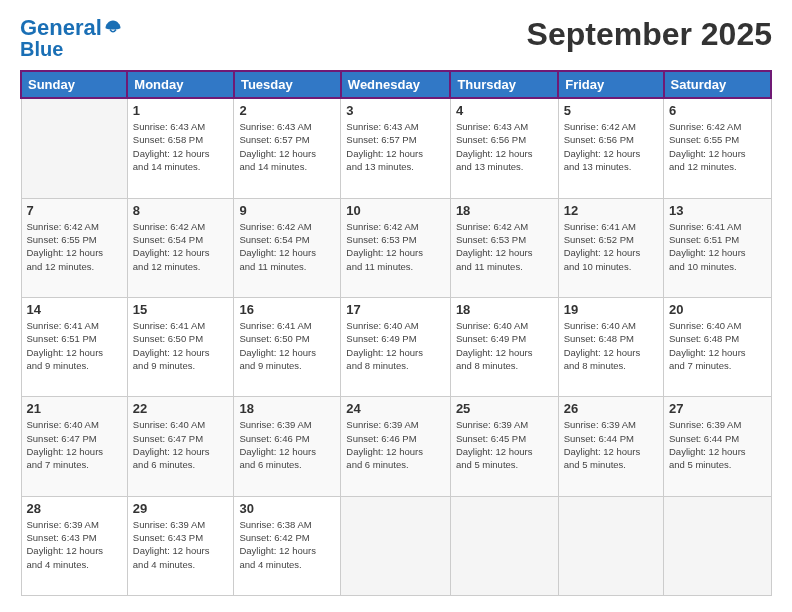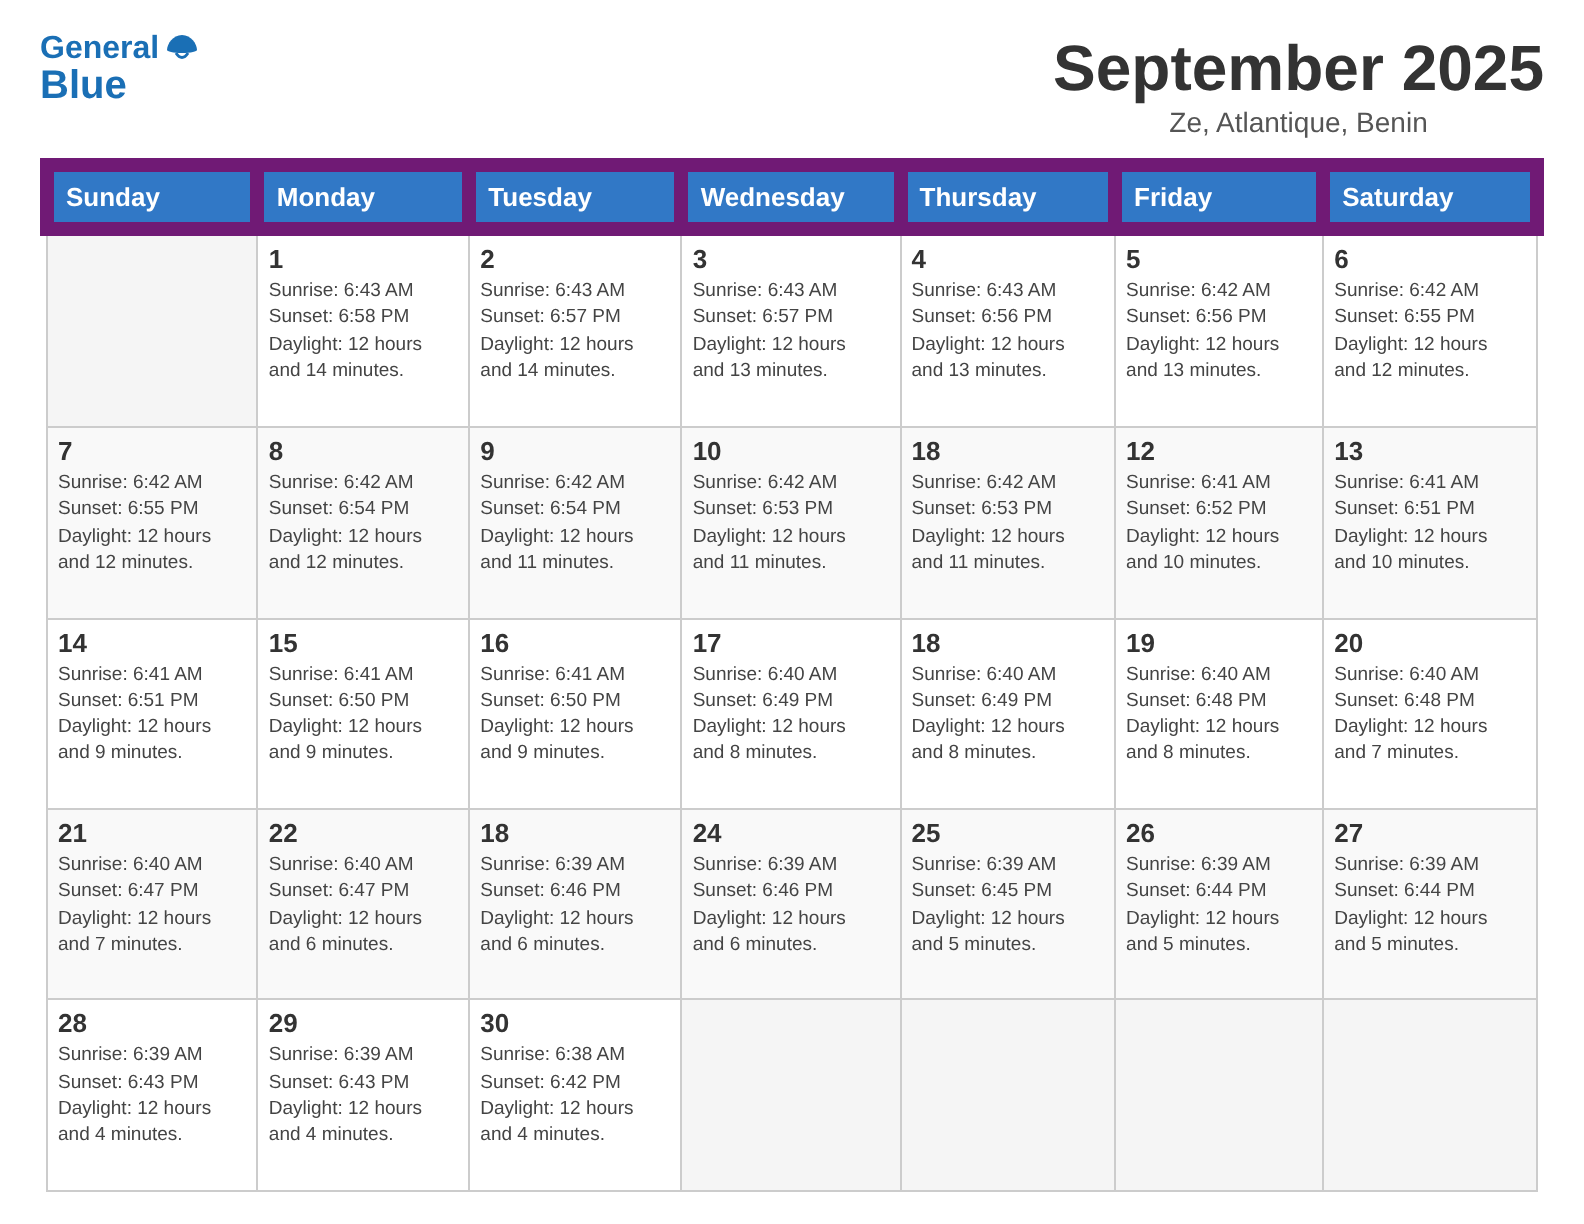--- a/index.html
+++ b/index.html
@@ -21,21 +21,21 @@
       display: flex;
       justify-content: space-between;
       align-items: flex-start;
       margin-bottom: 10px;
     }
     .logo {
       display: flex;
       align-items: center;
     }
     .logo-text {
-      font-size: 16px;
+      font-size: 22px;
       font-weight: bold;
       color: #333;
       line-height: 1.1;
     }
     .logo-text span {
       color: #1a6fb5;
     }
     .logo-icon {
       width: 18px;
       height: 18px;
@@ -58,21 +58,21 @@
       border-collapse: collapse;
       flex: 1;
     }
     .calendar th {
       background-color: #3178c6;
       color: #fff;
       font-size: 13px;
       font-weight: bold;
       padding: 5px 6px;
       text-align: left;
-      border: 7px solid #701a75;
+      border: 2px solid #701a75;
     }
     .calendar td {
       border: 1px solid #ccc;
       vertical-align: top;
       padding: 4px 5px;
       width: 113px;
       font-size: 10px;
       color: #333;
       background: #fff;
     }
@@ -111,21 +111,20 @@
             <path d="M8 14 Q12 20 16 14" fill="none" stroke="#1a6fb5" stroke-width="2"></path>
           </svg>
         </div>
         <div style="display:flex;align-items:center;margin-top:-2px;">
           <span class="logo-text" style="color:#1a6fb5;font-weight:bold;font-size:20px;text-align:center;">Blue</span>
         </div>
       </div>
     </div>
     <div class="title-section">
       <div class="month-title">September 2025</div>
-      <div class="location">Ze, Atlantique, Benin</div>
     </div>
   </div>
 
   <table class="calendar">
     <thead>
       <tr>
         <th>Sunday</th>
         <th>Monday</th>
         <th>Tuesday</th>
         <th>Wednesday</th>

